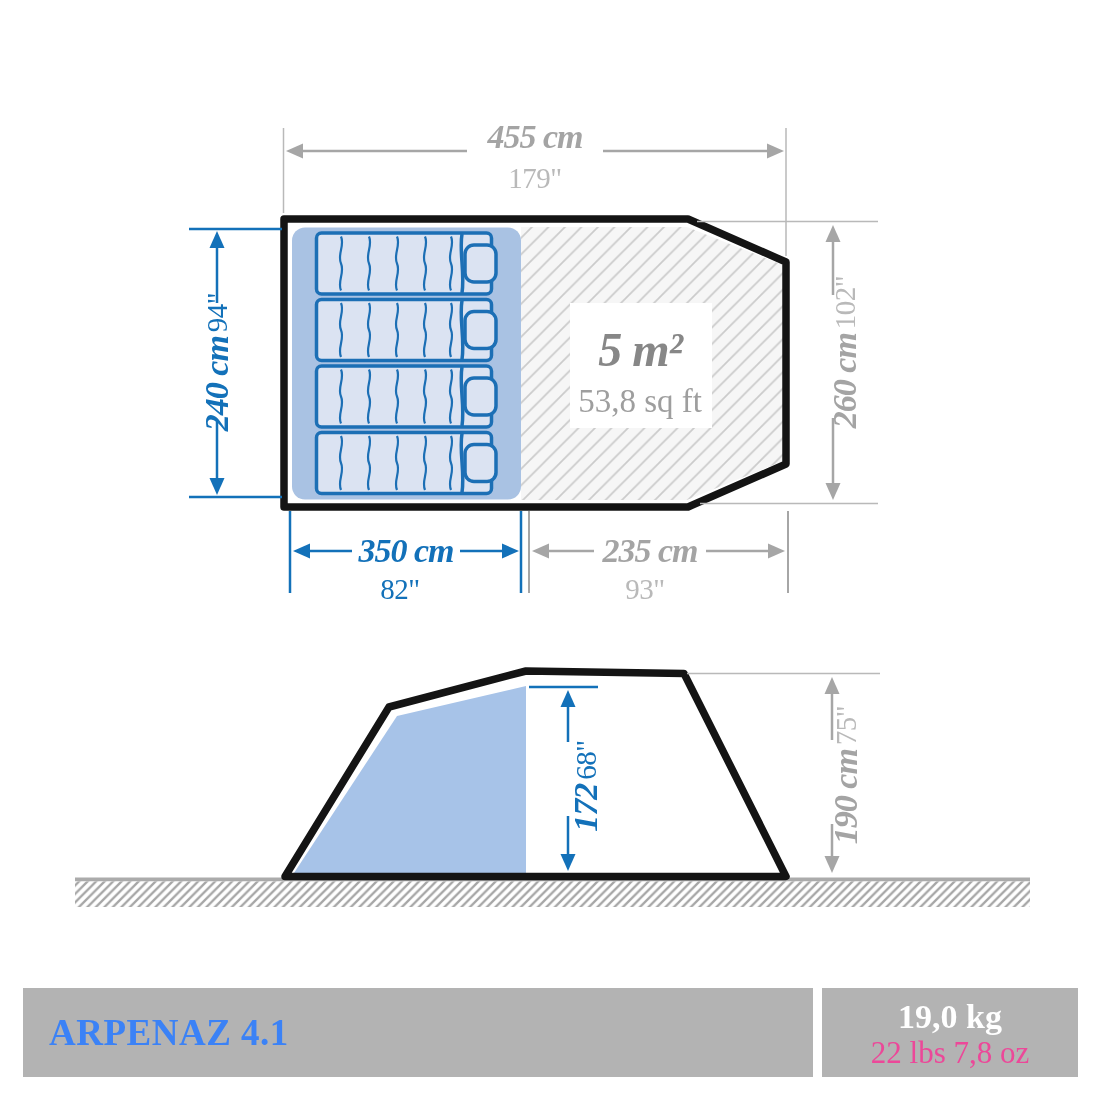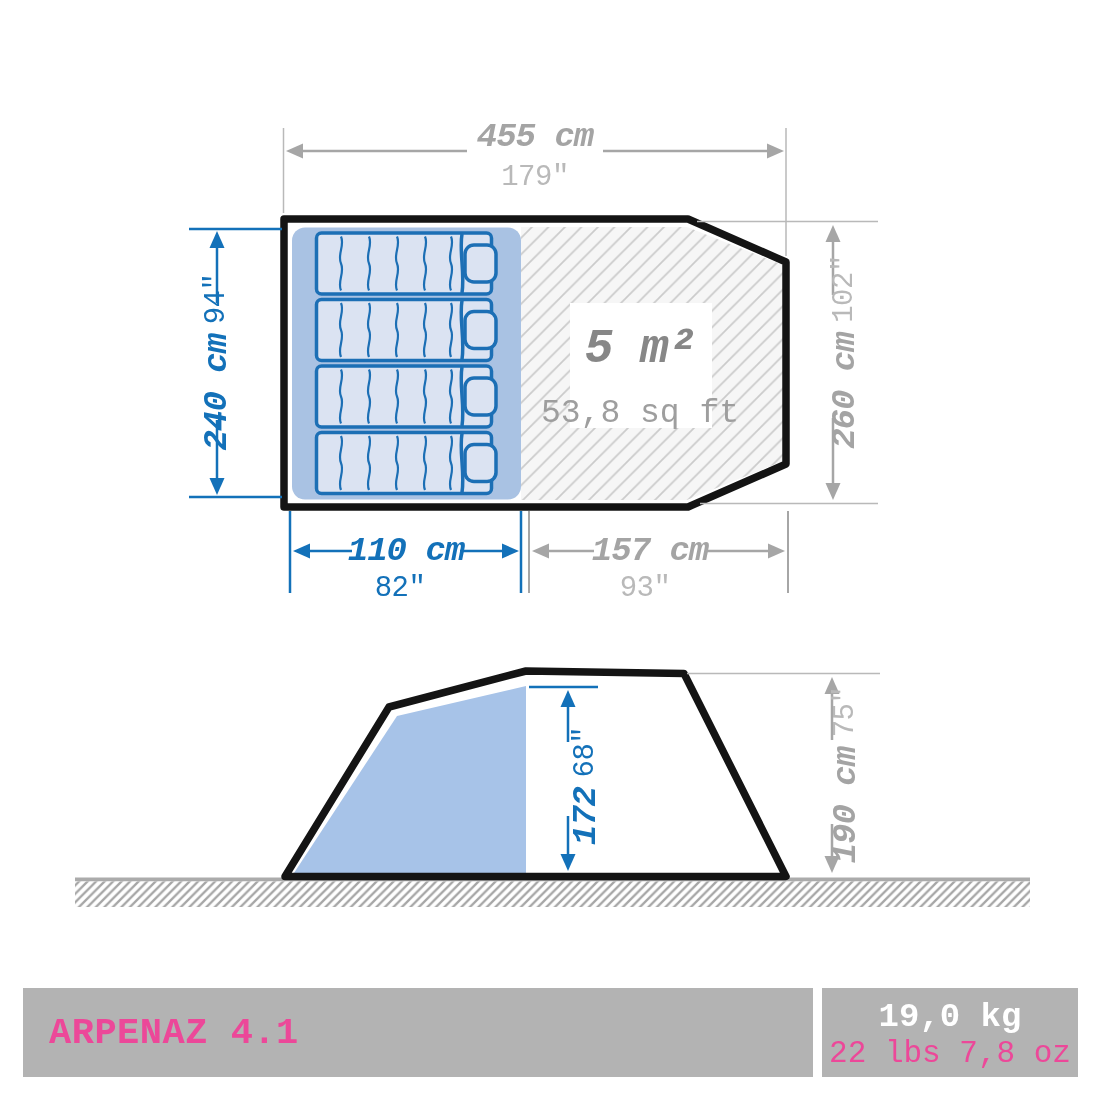--- a/index.html
+++ b/index.html
@@ -1,41 +1,41 @@
 <!DOCTYPE html>
 <html><head>
 <meta charset="utf-8">
 <style>
   html,body { margin:0; padding:0; background:#ffffff; }
   .stage {
     position:relative; width:1100px; height:1100px;
     background:#ffffff; overflow:hidden;
-    font-family:Liberation Mono, monospace;
+    font-family:Liberation Serif, serif;
   }
   .stage svg { position:absolute; left:0; top:0; }
 
   .lbl { position:absolute; transform:translate(-50%,-50%); white-space:nowrap; text-align:center; }
   .vlbl { position:absolute; transform:translate(-50%,-50%) rotate(-90deg); white-space:nowrap; text-align:center; }
   .vlbl .row { display:inline-block; vertical-align:middle; }
 
   .dval  { font-size:34px; font-weight:bold; font-style:italic; letter-spacing:-1px; line-height:36px; }
   .dinch { font-size:29px; font-weight:normal; letter-spacing:-0.5px; line-height:32px; }
   .blue  { color:#1371b9; }
   .gval  { color:#a4a4a4; }
   .ginch { color:#b9b9b9; }
 
   .area-val  { font-size:48px; font-weight:bold; font-style:italic; color:#878787; letter-spacing:-1px; }
-  .area-sqft { font-size:33px; color:#9e9e9e;margin-top:12px; }
+  .area-sqft { font-size:33px; color:#9e9e9e; }
 
   .bar { position:absolute; top:988px; height:89px; background:#b3b3b3; }
   .bar-left  { left:23px;  width:790px; }
   .bar-right { left:822px; width:256px; }
   .model-name {
     position:absolute; left:49px; top:988px; height:89px; display:flex; align-items:center;
-    font-size:37px; font-weight:bold; color:#ec4899; letter-spacing:0.5px;
+    font-size:37px; font-weight:bold; color:#3b82f6; letter-spacing:0.5px;
   }
   .weight-kg  { position:absolute; left:950px; top:1017px; transform:translate(-50%,-50%);
                 font-size:34px; font-weight:bold; color:#ffffff; white-space:nowrap; }
   .weight-lbs { position:absolute; left:950px; top:1053px; transform:translate(-50%,-50%);
                 font-size:31px; color:#ec4899; white-space:nowrap; }
 </style>
 </head>
 <body>
 
 <div class="stage">
@@ -150,24 +150,24 @@
   <div class="vlbl" style="left:217px; top:362px;">
     <span class="row dval blue">240 cm</span>
     <span class="row dinch blue">94"</span>
   </div>
 
   <div class="vlbl" style="left:845px; top:352px;">
     <span class="row dval gval">260 cm</span>
     <span class="row dinch ginch">102"</span>
   </div>
 
-  <div class="lbl dval blue" style="left:406px; top:551px;">110 cm</div>
+  <div class="lbl dval blue" style="left:406px; top:551px;">350 cm</div>
   <div class="lbl dinch blue" style="left:400px; top:589px;">82"</div>
 
-  <div class="lbl dval gval" style="left:650px; top:551px;">157 cm</div>
+  <div class="lbl dval gval" style="left:650px; top:551px;">235 cm</div>
   <div class="lbl dinch ginch" style="left:645px; top:589px;">93"</div>
 
   <div class="lbl area-val" style="left:640px; top:349px;">5 m²</div>
   <div class="lbl area-sqft" style="left:640px; top:401px;">53,8 sq ft</div>
 
   <div class="vlbl" style="left:586px; top:786px;">
     <span class="row dval blue">172</span>
     <span class="row dinch blue">68"</span>
   </div>
 

